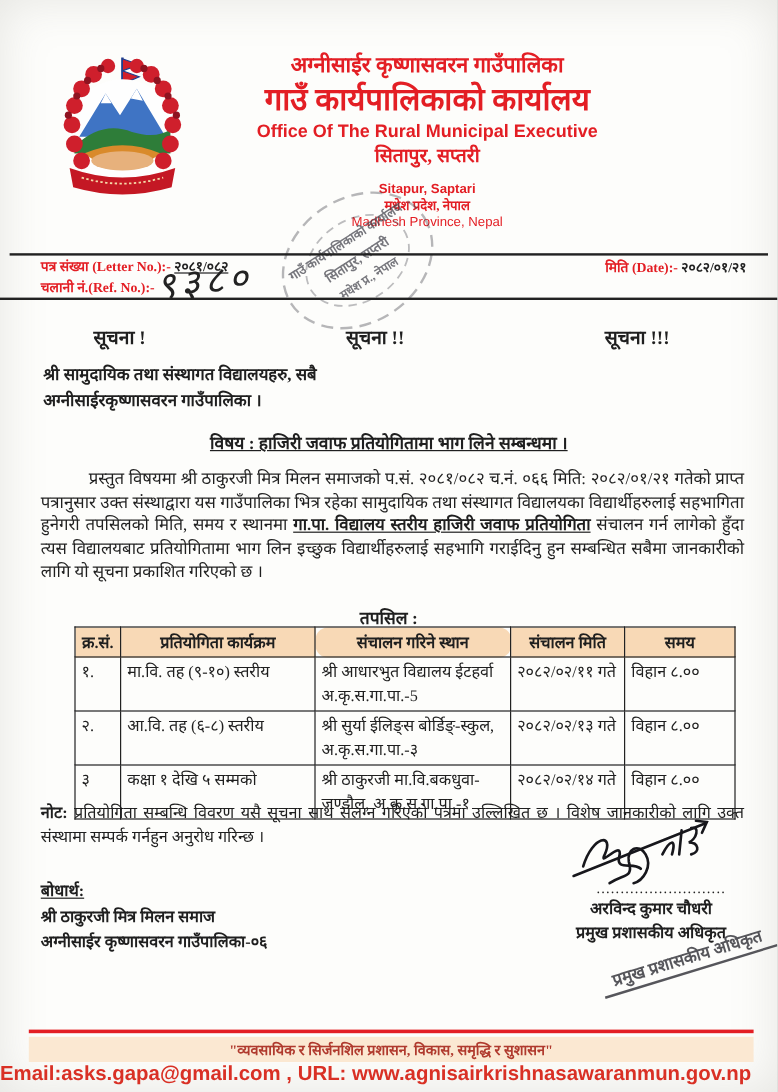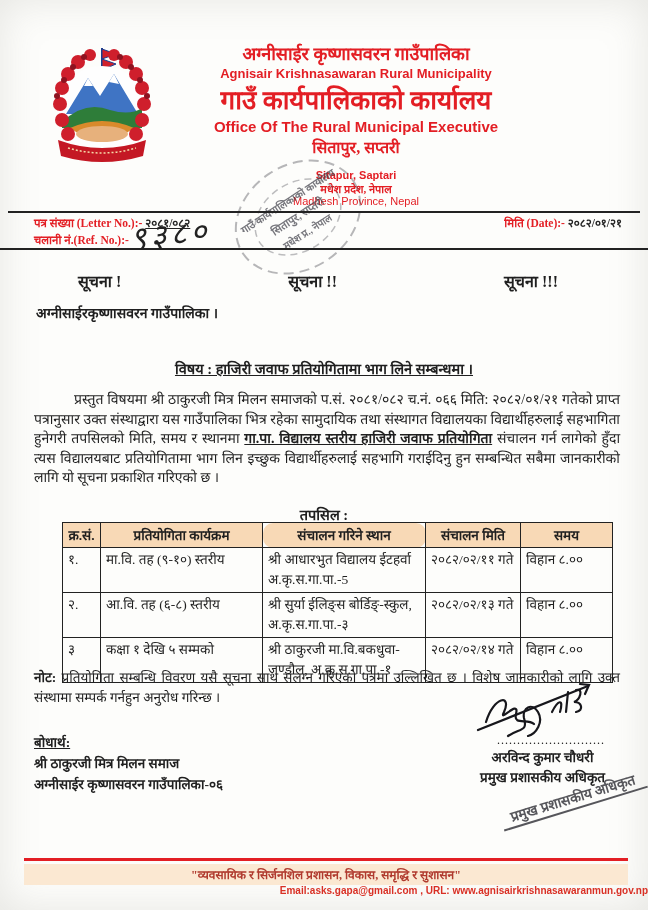--- a/index.html
+++ b/index.html
@@ -69,21 +69,21 @@
   .sig-title{position:absolute; left:440px; top:768px; width:205px; text-align:center; font-size:13.5px; font-weight:bold;}
   .stamp-officer{
     position:absolute; left:498px; top:788px; width:150px; text-align:center;
     font-size:14px; font-weight:bold; color:#3a3a40; opacity:.85;
     transform:rotate(-17deg); border-bottom:2.5px solid #3a3a40; padding-bottom:1px;
   }
   
   .footer-rule{position:absolute; top:858px; left:24px; right:20px; border-top:3px solid var(--red);}
   .footer-slogan{position:absolute; top:864px; left:24px; right:20px; background:var(--slogan-bg); text-align:center;
     font-size:12px; font-weight:bold; color:var(--dark-red); padding:2px 0;}
-  .footer-contact{position:absolute; top:885px; left:0; right:0; text-align:right; font-size:10px; font-weight:bold;
+  .footer-contact{position:absolute; top:885px; left:0; right:0; text-align:left; font-size:17px; font-weight:bold;
     color:#d93025; font-family:"Liberation Sans",sans-serif;}
 </style>
 </head>
 <body>
 
 <div class="page">
 
   <svg class="logo" viewBox="0 0 124 132" aria-hidden="true">
     <g>
       <path d="M62 4 L62 30" stroke="#1d3f8f" stroke-width="2"></path>
@@ -123,21 +123,20 @@
         <circle cx="100" cy="36" r="3"></circle>
       <circle cx="91" cy="23" r="3"></circle>
         <circle cx="80" cy="13" r="3"></circle>
     </g>
     <path d="M18 96 Q62 112 106 96 L103 112 Q62 124 21 112 Z" fill="#c41824"></path>
     <path d="M28 104 Q62 114 96 104" stroke="#f5d9a8" stroke-width="1.5" fill="none" stroke-dasharray="2 2"></path>
   </svg>
 
   <div class="header-text">
     <div class="h-np1">अग्नीसाईर कृष्णासवरन गाउँपालिका</div>
-    <div class="h-en1">Agnisair Krishnasawaran Rural Municipality</div>
     <div class="h-np2">गाउँ कार्यपालिकाको कार्यालय</div>
     <div class="h-en2">Office Of The Rural Municipal Executive</div>
     <div class="h-np3">सितापुर, सप्तरी</div>
     <div class="h-en3">Sitapur, Saptari</div>
     <div class="h-np4">मधेश प्रदेश, नेपाल</div>
     <div class="h-en4">Madhesh Province, Nepal</div>
   </div>
 
   <svg class="stamp-round" viewBox="0 0 160 142">
     <g transform="rotate(-33 80 71)" stroke="#4a4a52" fill="none">
@@ -170,20 +169,21 @@
     <span class="val">२०८२/०१/२१</span>
   </div>
 
   <div class="notices">
     <span>सूचना !</span>
     <span>सूचना !!</span>
     <span>सूचना !!!</span>
   </div>
 
   <div class="addressee">
+    <div>श्री सामुदायिक तथा संस्थागत विद्यालयहरु, सबै</div>
     <div>अग्नीसाईरकृष्णासवरन गाउँपालिका ।</div>
   </div>
 
   <div class="subject">विषय : हाजिरी जवाफ प्रतियोगितामा भाग लिने सम्बन्धमा ।</div>
 
   <p class="bodypara"><span>प्रस्तुत विषयमा श्री ठाकुरजी मित्र मिलन समाजको प.सं. २०८१/०८२ च.नं. ०६६ मिति: २०८२/०१/२१ गतेको प्राप्त पत्रानुसार उक्त संस्थाद्वारा यस गाउँपालिका भित्र रहेका सामुदायिक तथा संस्थागत विद्यालयका विद्यार्थीहरुलाई सहभागिता हुनेगरी तपसिलको मिति, समय र स्थानमा </span><span class="embold">गा.पा. विद्यालय स्तरीय हाजिरी जवाफ प्रतियोगिता</span><span> संचालन गर्न लागेको हुँदा त्यस विद्यालयबाट प्रतियोगितामा भाग लिन इच्छुक विद्यार्थीहरुलाई सहभागि गराईदिनु हुन सम्बन्धित सबैमा जानकारीको लागि यो सूचना प्रकाशित गरिएको छ ।</span></p>
 
   <div class="tapasil">तपसिल :</div>
 
   <table class="sched">

